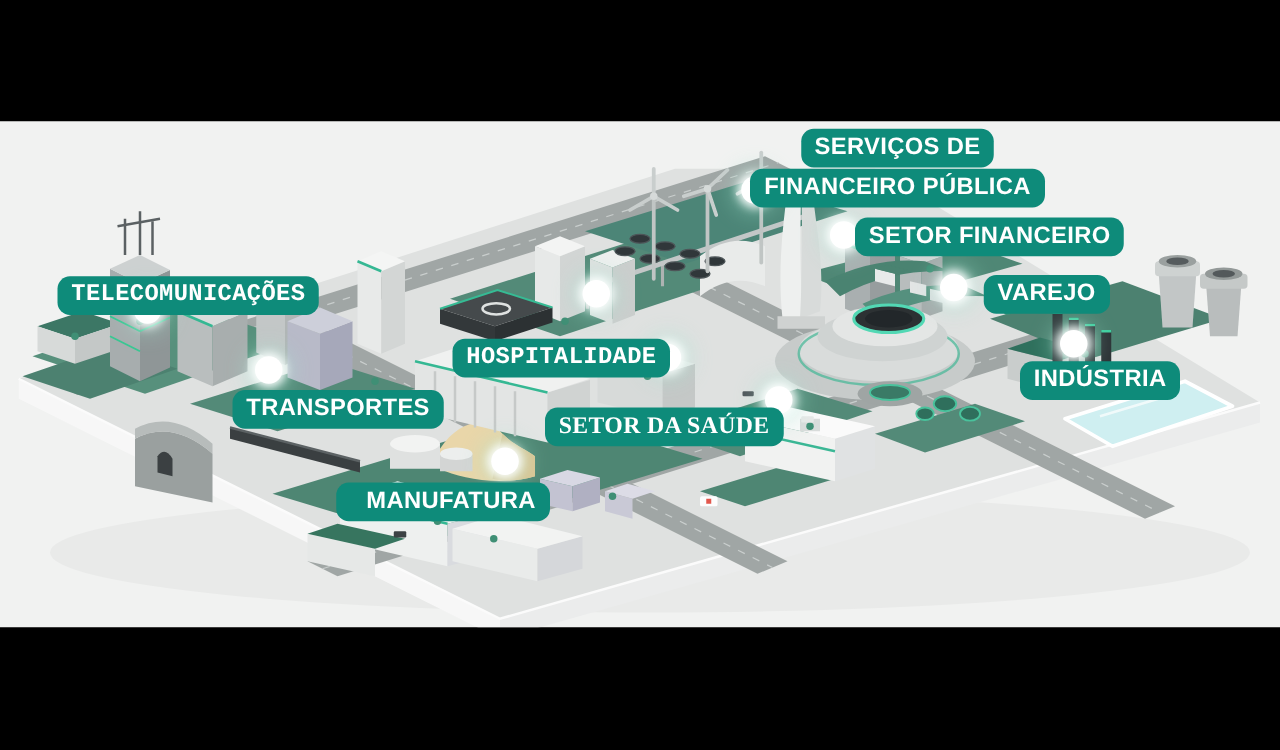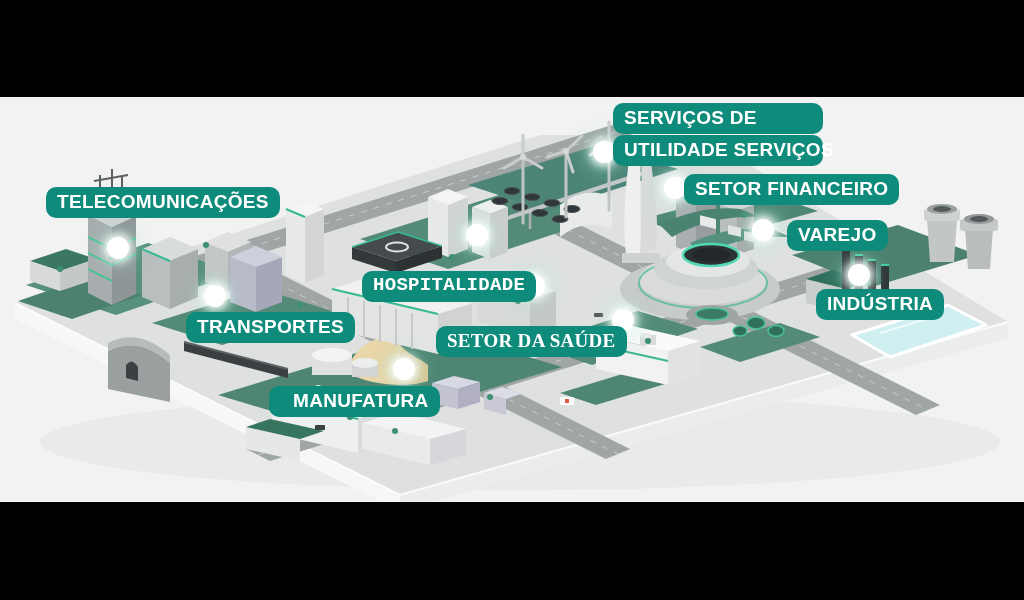--- a/index.html
+++ b/index.html
@@ -7,21 +7,21 @@
           font-family:"Liberation Sans",sans-serif;}
   .letterbox{position:absolute;left:0;width:1024px;background:#000;}
   .letterbox.top{top:0;height:97px;}
   .letterbox.bottom{top:502px;height:98px;}
   .stage{position:absolute;left:0;top:97px;width:1024px;height:405px;background:#f1f2f1;}
   .stage svg{position:absolute;left:0;top:0;}
   .hotspots{position:absolute;left:0;top:0;width:100%;height:100%;}
   .pill{position:absolute;background:#0e8b7a;color:#fff;font-weight:700;font-size:19px;
         line-height:1;padding:5px 11px 7px;border-radius:10px;letter-spacing:.3px;
         white-space:nowrap;cursor:pointer;}
-  .pill-col{position:absolute;display:flex;flex-direction:column;gap:1px;}
+  .pill-col{position:absolute;display:flex;flex-direction:column;align-items:center;gap:1px;}
   .pill-col .pill{position:static;}
   .dot{position:absolute;width:22px;height:22px;border-radius:50%;background:#fff;cursor:pointer;
        box-shadow:0 0 8px 3px rgba(255,255,255,.95),0 0 18px 7px rgba(165,230,210,.45);}
 </style>
 </head>
 <body>
 
 <div class="screen">
   <div class="letterbox top"></div>
 
@@ -331,28 +331,28 @@
       <div class="dot" style="left:204px;top:188px;"></div>
       <div class="dot" style="left:393px;top:261px;"></div>
       <div class="dot" style="left:466px;top:127px;"></div>
       <div class="dot" style="left:523px;top:178px;"></div>
       <div class="dot" style="left:612px;top:212px;"></div>
       <div class="dot" style="left:593px;top:44px;"></div>
       <div class="dot" style="left:664px;top:80px;"></div>
       <div class="dot" style="left:752px;top:122px;"></div>
       <div class="dot" style="left:848px;top:167px;"></div>
 
-      <div class="pill" style="left:46px;top:90px;">TELECOMUNICAÇÕES</div>
+      <div class="pill" style="left:46px;top:124px;font-family:Liberation Mono, monospace;">TELECOMUNICAÇÕES</div>
       <div class="pill" style="left:186px;top:215px;">TRANSPORTES</div>
       <div class="pill" style="left:269px;top:289px;padding-left:24px;">MANUFATURA</div>
       <div class="pill" style="left:362px;top:174px;font-family:Liberation Mono, monospace;">HOSPITALIDADE</div>
       <div class="pill" style="left:436px;top:229px;font-family:Liberation Serif, serif;">SETOR DA SAÚDE</div>
       <div class="pill-col" style="left:613px;top:6px;width:210px;">
         <span class="pill">SERVIÇOS DE</span>
-        <span class="pill">UTILIDADE SERVIÇOS</span>
+        <span class="pill">FINANCEIRO PÚBLICA</span>
       </div>
       <div class="pill" style="left:684px;top:77px;">SETOR FINANCEIRO</div>
       <div class="pill" style="left:787px;top:123px;text-align:right;">VAREJO</div>
       <div class="pill" style="left:816px;top:192px;">INDÚSTRIA</div>
     </div>
   </div>
 
   <div class="letterbox bottom"></div>
 </div>
 

